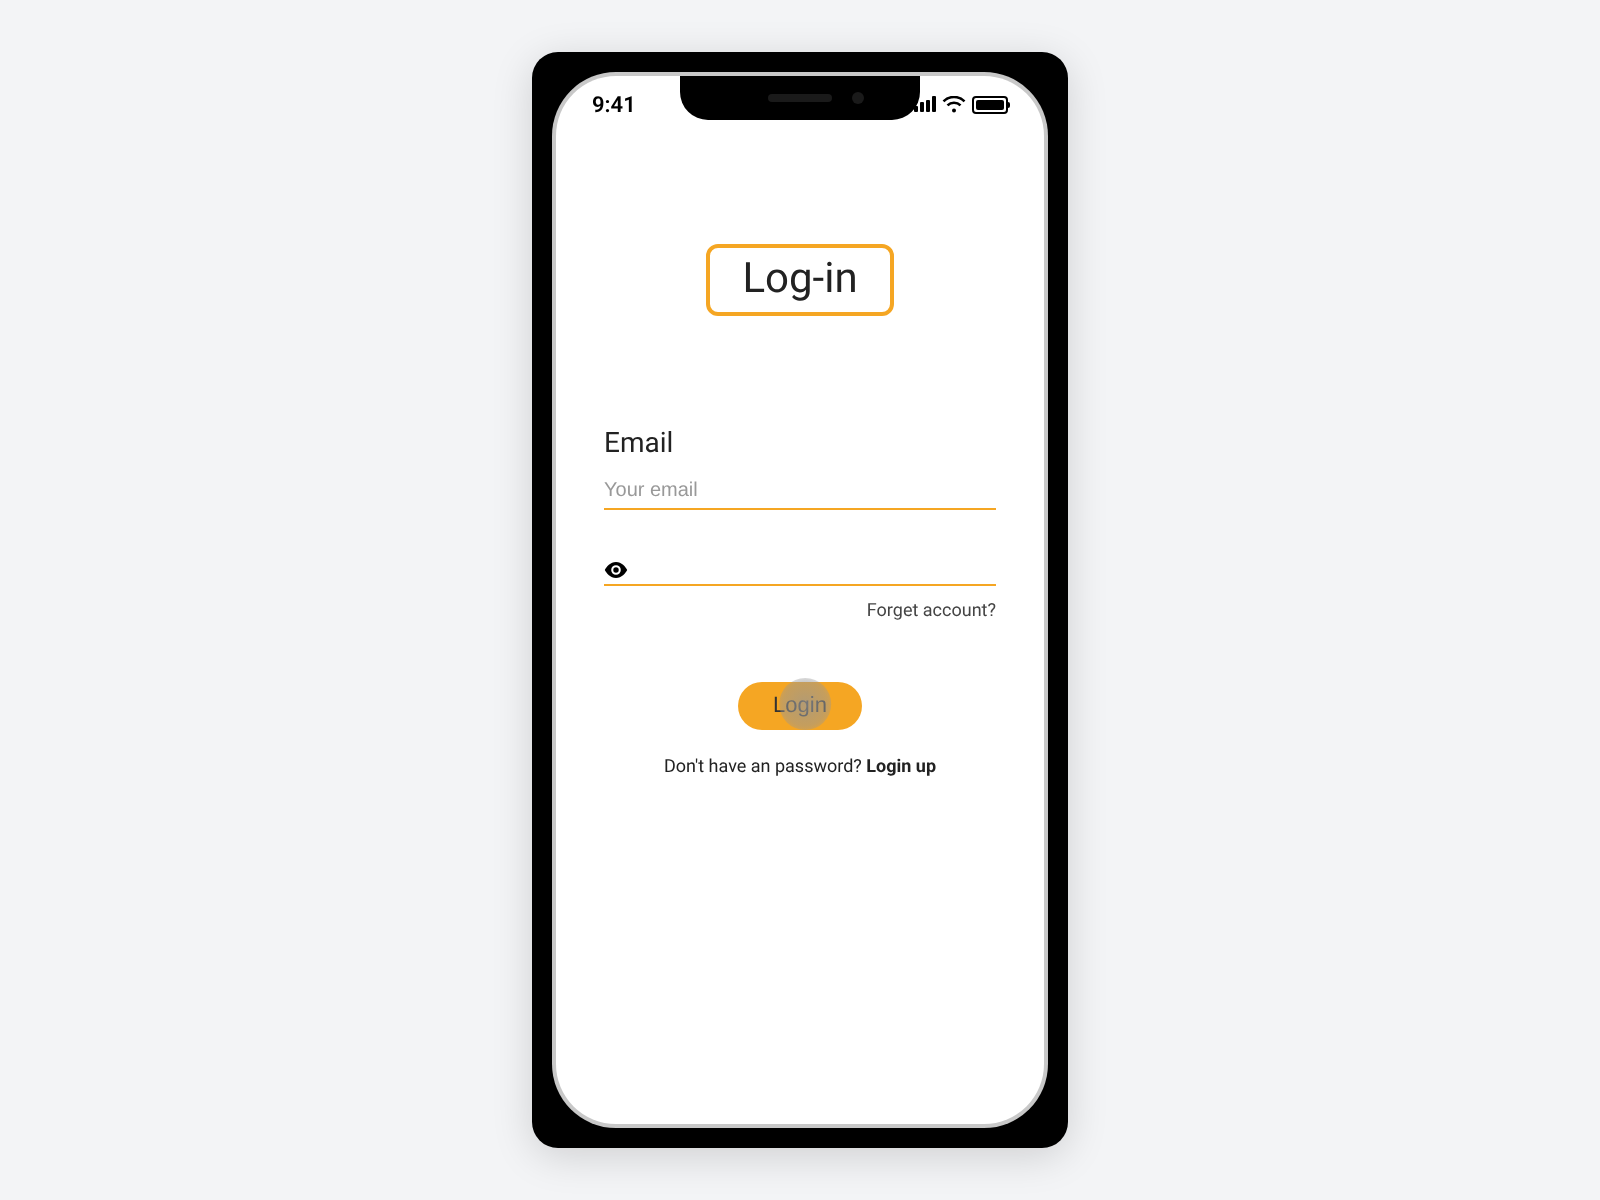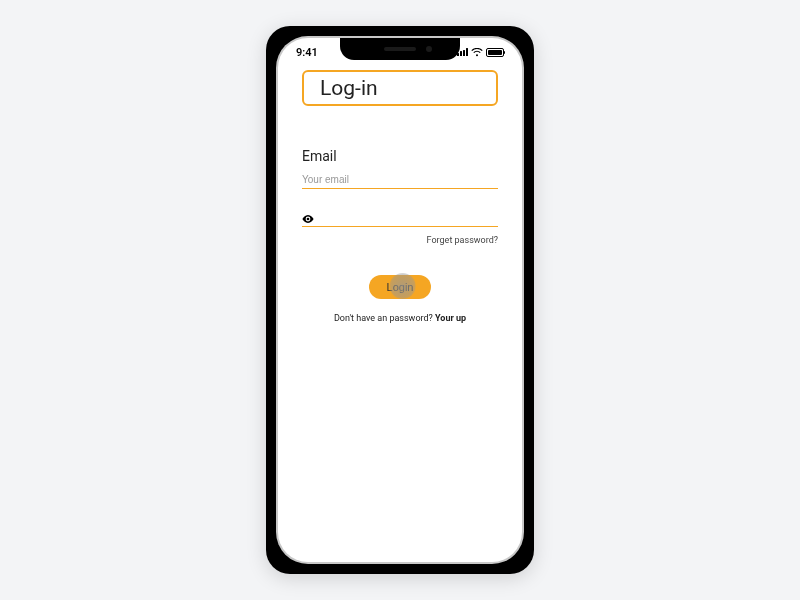--- a/index.html
+++ b/index.html
@@ -9,21 +9,21 @@
       width: 800px;
       height: 600px;
       display: flex;
       align-items: center;
       justify-content: center;
     }
     .phone-frame {
       width: 268px;
       height: 548px;
       background: #000;
-      border-radius: 24px;
+      border-radius: 13px;
       padding: 10px;
       box-shadow: 0 4px 20px rgba(0,0,0,0.15);
       position: relative;
     }
     .phone-inner {
       width: 100%;
       height: 100%;
       background: #c8c8c8;
       border-radius: 32px;
       padding: 2px;
@@ -91,33 +91,34 @@
     .signal-bars span:nth-child(3){height:6.5px;} .signal-bars span:nth-child(4){height:8px;}
     .wifi { width: 12px; height: 9px; }
     .battery {
       width: 18px; height: 9px; border: 1px solid #000; border-radius: 2px;
       position: relative; display:flex; align-items:center; padding:1px;
     }
     .battery::after{content:"";position:absolute;right:-2px;top:2px;width:1.5px;height:3px;background:#000;border-radius:0 1px 1px 0;}
     .battery-fill{background:#000;height:100%;width:100%;border-radius:1px;}
 
     .content {
-      padding: 32px 24px 0;
+      padding: 84px 24px 0;
       display: flex;
       flex-direction: column;
+      align-items: center;
     }
     .title-box {
       border: 2px solid #f5a623;
       border-radius: 6px;
       padding: 4px 16px;
       font-size: 21px;
       font-weight: 400;
       color: #222;
     }
-    .form { width: 100%; margin-top: 42px; }
+    .form { width: 100%; margin-top: 56px; }
     .field { margin-bottom: 26px; }
     .field-label {
       font-size: 14px;
       color: #222;
       margin-bottom: 10px;
       display: block;
     }
     .input-row {
       display: flex;
       align-items: center;
@@ -216,28 +217,28 @@
               <input class="input" type="text" placeholder="Your email" style="">
             </div>
           </div>
 
           <div class="field" style="margin-bottom:4px;">
             <div class="input-row">
               <svg class="eye-icon" viewBox="0 0 14 10">
                 <path d="M7 0C3.5 0 1 3 0 5c1 2 3.5 5 7 5s6-3 7-5c-1-2-3.5-5-7-5zm0 8a3 3 0 110-6 3 3 0 010 6zm0-4.7a1.7 1.7 0 100 3.4 1.7 1.7 0 000-3.4z" fill="#000"></path>
               </svg>
             </div>
-            <div class="forgot">Forget password?</div>
+            <div class="forgot">Forget account?</div>
           </div>
 
           <div class="login-btn-wrap">
             <button class="login-btn">Login</button>
             <div class="touch-circle"></div>
           </div>
 
           <div class="signup-row">
-            <span>Don't have an password? </span><span class="signup-link">Your up</span>
+            <span>Don't have an password? </span><span class="signup-link">Login up</span>
           </div>
         </div>
       </div>
     </div>
   </div>
 </div>
 
 </body></html>

